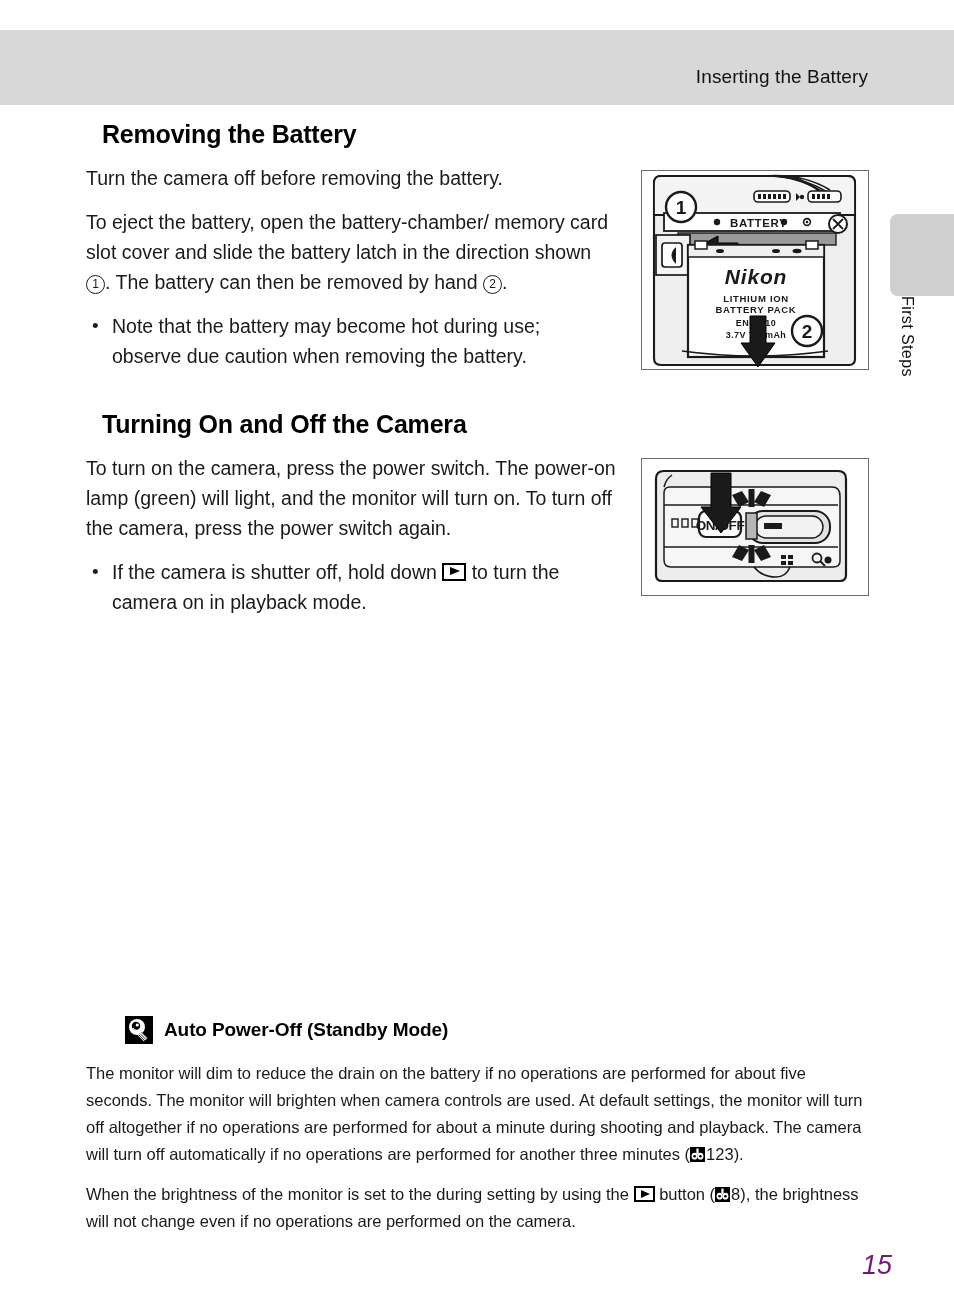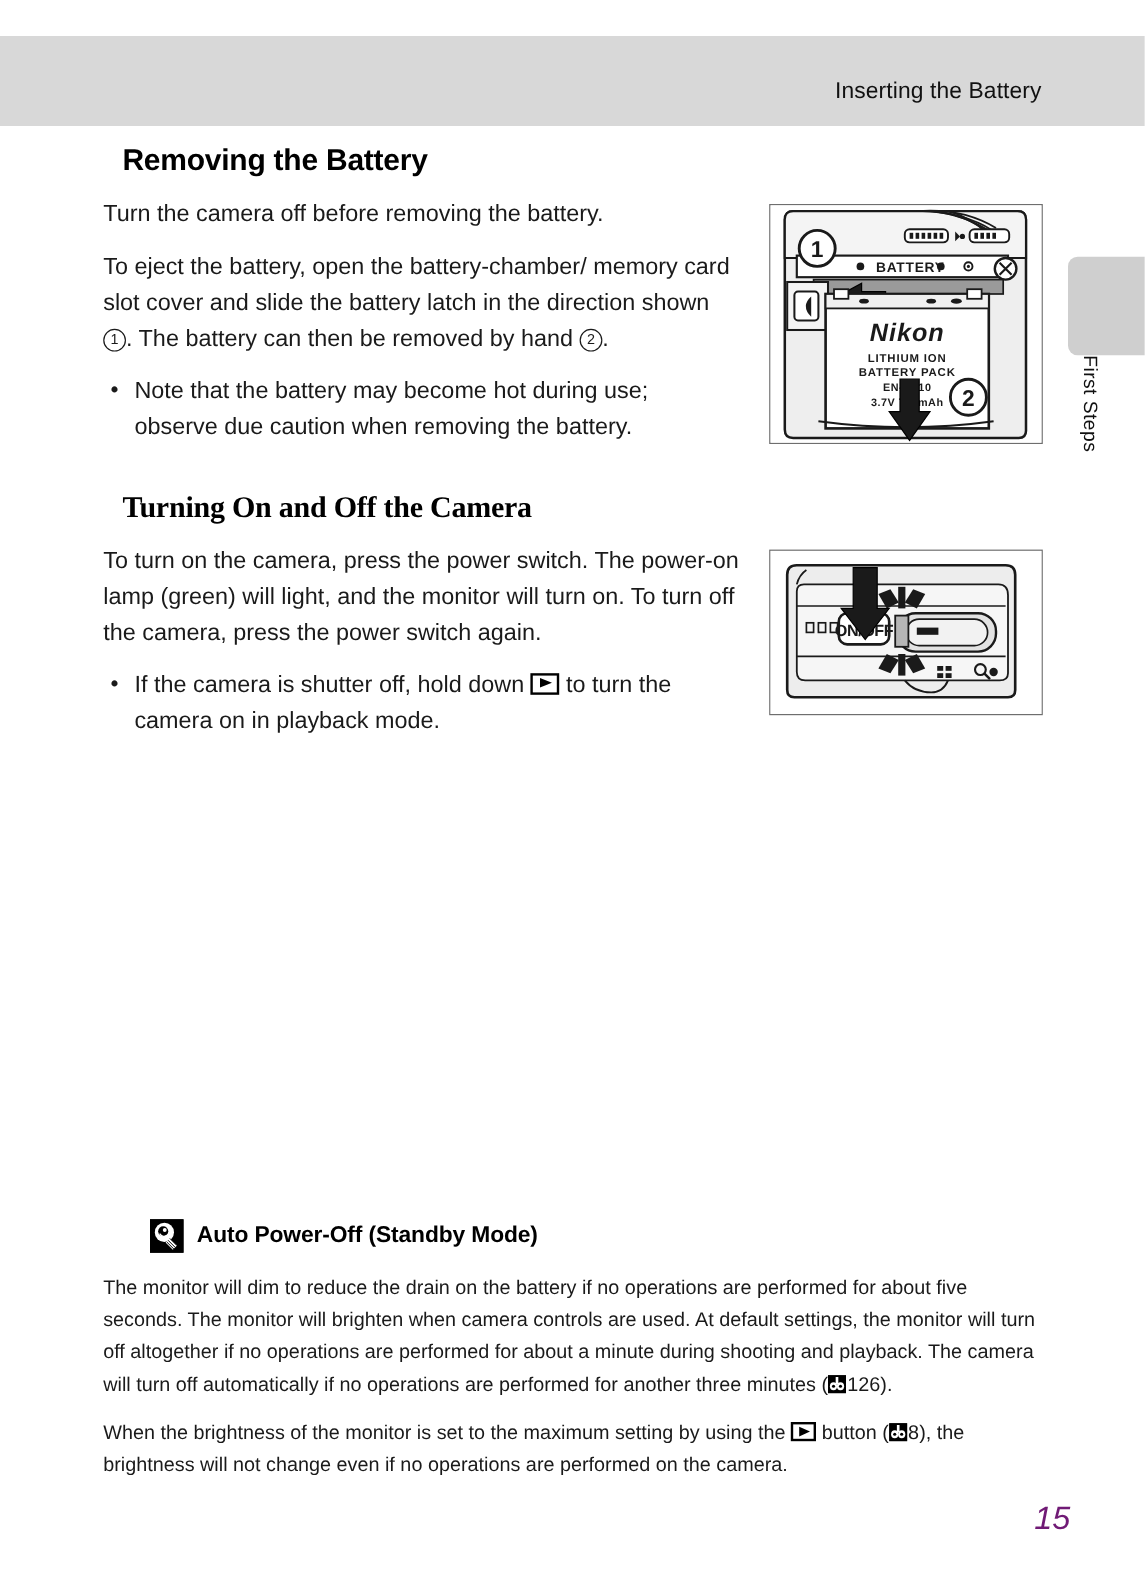--- a/index.html
+++ b/index.html
@@ -66,21 +66,20 @@
   }
   h2.section-title {
     margin: 0 0 14px 16px;
     font-size: 25px;
     font-weight: 700;
     letter-spacing: -0.2px;
     color: #000;
   }
   h2.section-title.second {
     margin-top: 0;
-    font-family: Liberation Serif, serif;
   }
   p.body {
     margin: 12px 0 14px 0;
     font-size: 19.5px;
     line-height: 30px;
     color: #1a1a1a;
     font-weight: 400;
   }
   ul.bullets {
     margin: 0;
@@ -411,24 +410,24 @@
     <div class="note-title">Auto Power-Off (Standby Mode)</div>
   </div>
 
   <p class="note-body"><span>The monitor will dim to reduce the drain on the battery if no operations are performed for about five seconds. The monitor will brighten when camera controls are used. At default settings, the monitor will turn off altogether if no operations are performed for about a minute during shooting and playback. The camera will turn off automatically if no operations are performed for another three minutes (</span><span class="refmark"><svg width="15" height="15" viewBox="0 0 15 15" xmlns="http://www.w3.org/2000/svg">
           <rect width="15" height="15" fill="#000"></rect>
           <ellipse cx="4.6" cy="9.2" rx="3" ry="3.4" fill="#fff"></ellipse>
           <ellipse cx="10.4" cy="9.2" rx="3" ry="3.4" fill="#fff"></ellipse>
           <circle cx="4.6" cy="9.2" r="1.3" fill="#000"></circle>
           <circle cx="10.4" cy="9.2" r="1.3" fill="#000"></circle>
           <rect x="6.4" y="1.5" width="2.2" height="6" fill="#fff"></rect>
-        </svg></span><span>126</span><span>).</span></p>
-
-
-  <p class="note-body"><span>When the brightness of the monitor is set to the maximum setting by using the </span><span class="btn-playback small"></span><span> button (</span><span class="refmark"><svg width="15" height="15" viewBox="0 0 15 15" xmlns="http://www.w3.org/2000/svg">
+        </svg></span><span>123</span><span>).</span></p>
+
+
+  <p class="note-body"><span>When the brightness of the monitor is set to the during setting by using the </span><span class="btn-playback small"></span><span> button (</span><span class="refmark"><svg width="15" height="15" viewBox="0 0 15 15" xmlns="http://www.w3.org/2000/svg">
           <rect width="15" height="15" fill="#000"></rect>
           <ellipse cx="4.6" cy="9.2" rx="3" ry="3.4" fill="#fff"></ellipse>
           <ellipse cx="10.4" cy="9.2" rx="3" ry="3.4" fill="#fff"></ellipse>
           <circle cx="4.6" cy="9.2" r="1.3" fill="#000"></circle>
           <circle cx="10.4" cy="9.2" r="1.3" fill="#000"></circle>
           <rect x="6.4" y="1.5" width="2.2" height="6" fill="#fff"></rect>
         </svg></span><span>8</span><span>), the brightness will not change even if no operations are performed on the camera.</span></p>
 </div>
 
 <div class="folio">15</div>

